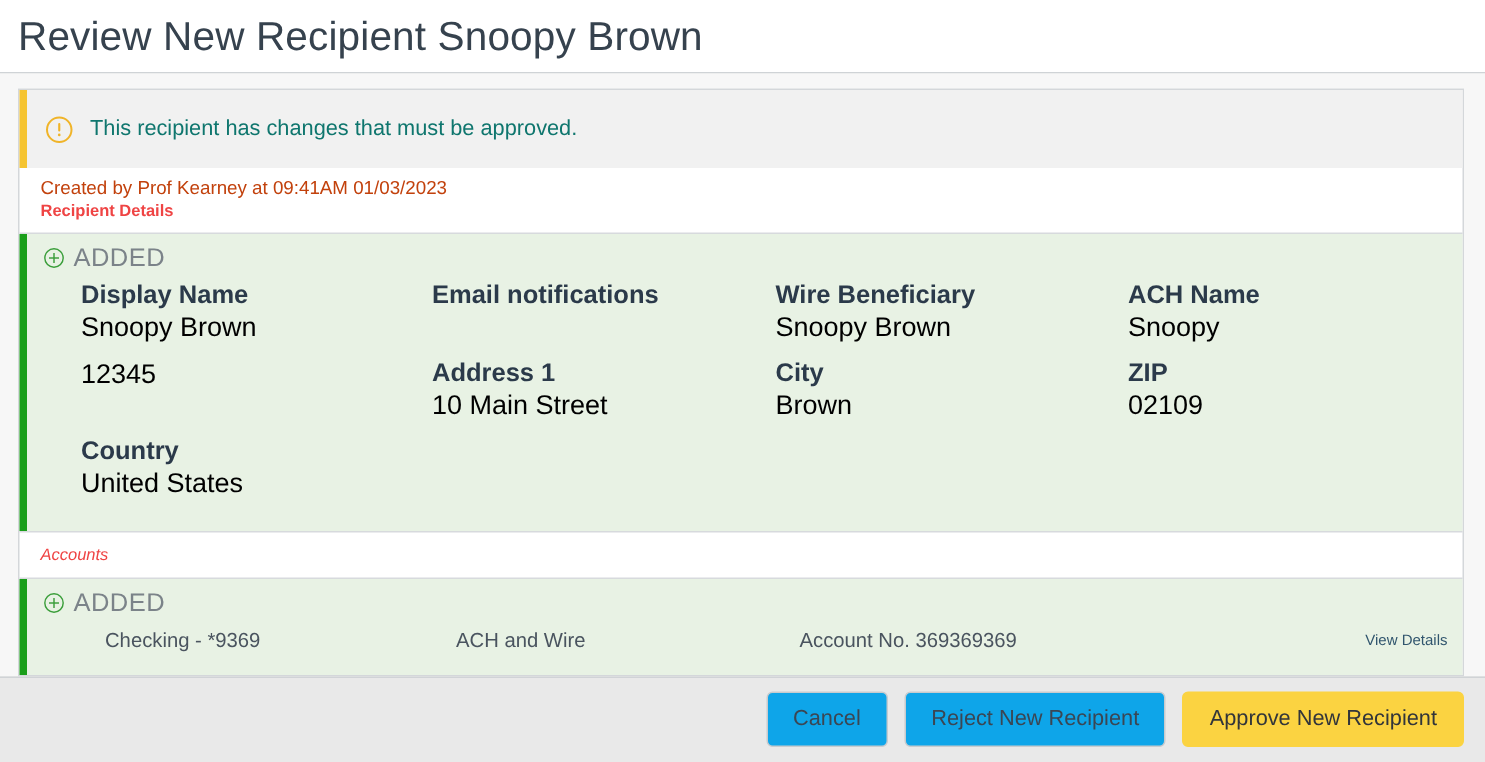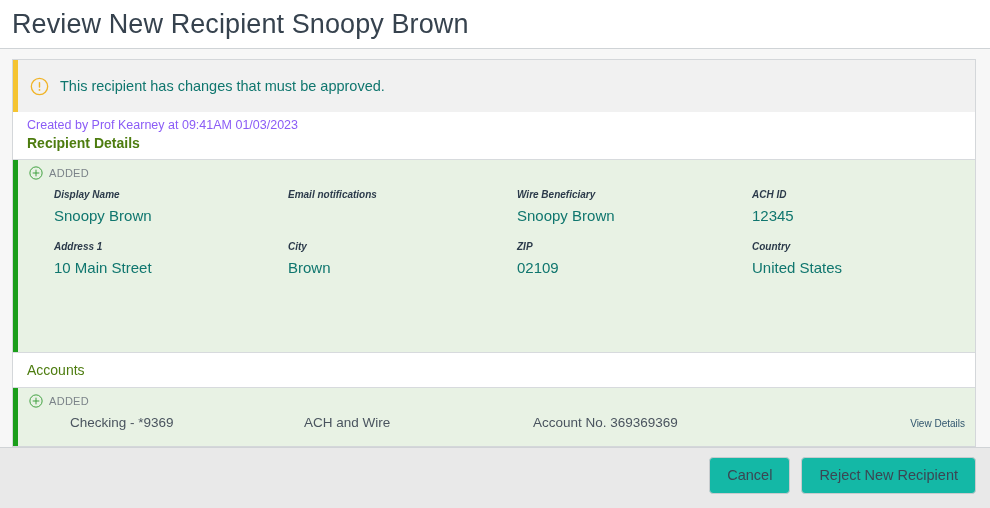--- a/index.html
+++ b/index.html
@@ -77,35 +77,36 @@
     display: block;
   }
   .alert-text {
     font-size: 14.5px;
     color: #0f766e;
   }
 
   
   .meta-line {
     font-size: 12.5px;
-    color: #8b5cf6;
+    color: #c2410c;
     padding: 6px 0 0 14px;
   }
   .section-title {
-    font-size: 14px;
+    font-size: 11px;
     font-weight: bold;
-    color: #4d7c0f;
+    color: #ef4444;
     padding: 3px 0 8px 14px;
     border-bottom: 1px solid #d7dadd;
   }
   .section-title.plain {
     padding: 9px 0 9px 14px;
     border-top: 1px solid #d7dadd;
     border-bottom: 1px solid #d7dadd;
     font-weight: 400;
+    font-style: italic;
   }
 
   
   .added-block {
     background: #e8f2e4;
     border-left: 5px solid #1a9e1a;
     box-sizing: border-box;
     padding: 6px 0 12px 0;
   }
   .added-badge {
@@ -115,45 +116,44 @@
     margin-bottom: 4px;
   }
   .plus-icon {
     width: 14px;
     height: 14px;
     display: block;
     flex: 0 0 auto;
     margin-right: 6px;
   }
   .added-label {
-    font-size: 11px;
+    font-size: 17px;
     color: #7b8389;
     letter-spacing: .3px;
   }
 
   .field-grid {
     display: grid;
     grid-template-columns: 234px 229px 235px 1fr;
     padding-left: 36px;
     box-sizing: border-box;
     row-gap: 0;
   }
   .field {
     padding-bottom: 9px;
   }
   .field-label {
-    font-size: 10px;
+    font-size: 17px;
     font-weight: bold;
     color: #2b3a4a;
     line-height: 21px;
-    font-style: italic;
   }
   .field-value {
-    font-size: 15px;
-    color: #0f766e;
+    font-size: 18px;
+    color: #000000;
     line-height: 22px;
   }
   .field.empty .field-label,
   .field.empty .field-value { visibility: hidden; }
 
   
   .account-row {
     display: grid;
     grid-template-columns: 234px 229px 380px 1fr;
     padding-left: 36px;
@@ -194,21 +194,21 @@
     padding: 10px 17px;
     border-radius: 4px;
     cursor: pointer;
     box-sizing: border-box;
     height: 37px;
     display: inline-flex;
     align-items: center;
     justify-content: center;
   }
   .btn-default {
-    background: #14b8a6;
+    background: #0ea5e9;
     border: 1px solid #c8cbce;
     color: #3b4653;
   }
   .btn-primary {
     background: #fbd341;
     border: 1px solid #fbd341;
     color: #32353a;
   }
 </style>
 </head>
@@ -250,23 +250,26 @@
             <div class="field-label">Display Name</div>
             <div class="field-value">Snoopy Brown</div>
           </div>
           <div class="field">
             <div class="field-label">Email notifications</div>
           </div>
           <div class="field">
             <div class="field-label">Wire Beneficiary</div>
             <div class="field-value">Snoopy Brown</div>
           </div>
-
-          <div class="field">
-            <div class="field-label">ACH ID</div>
+          <div class="field">
+            <div class="field-label">ACH Name</div>
+            <div class="field-value">Snoopy</div>
+          </div>
+
+          <div class="field">
             <div class="field-value">12345</div>
           </div>
           <div class="field">
             <div class="field-label">Address 1</div>
             <div class="field-value">10 Main Street</div>
           </div>
           <div class="field">
             <div class="field-label">City</div>
             <div class="field-value">Brown</div>
           </div>
@@ -309,15 +312,16 @@
           <div class="acct-link">View Details</div>
         </div>
       </div>
 
     </div>
   </div>
 
   <div class="footer">
     <button class="btn btn-default">Cancel</button>
     <button class="btn btn-default">Reject New Recipient</button>
+    <button class="btn btn-primary">Approve New Recipient</button>
   </div>
 
 </div>
 
 </body></html>

